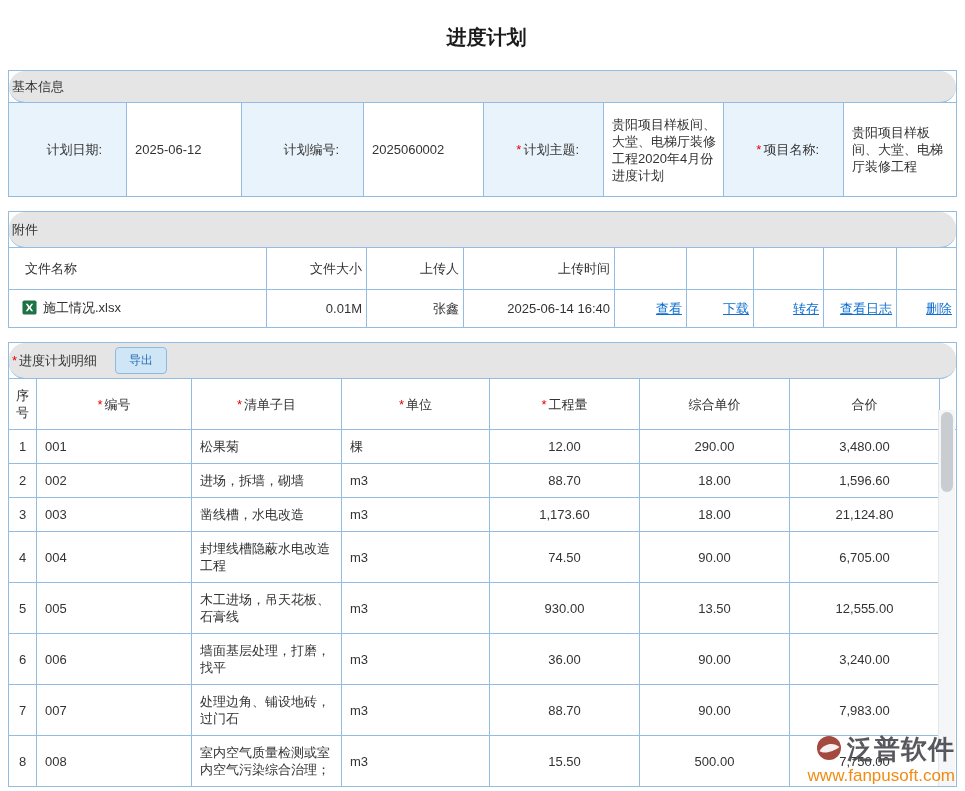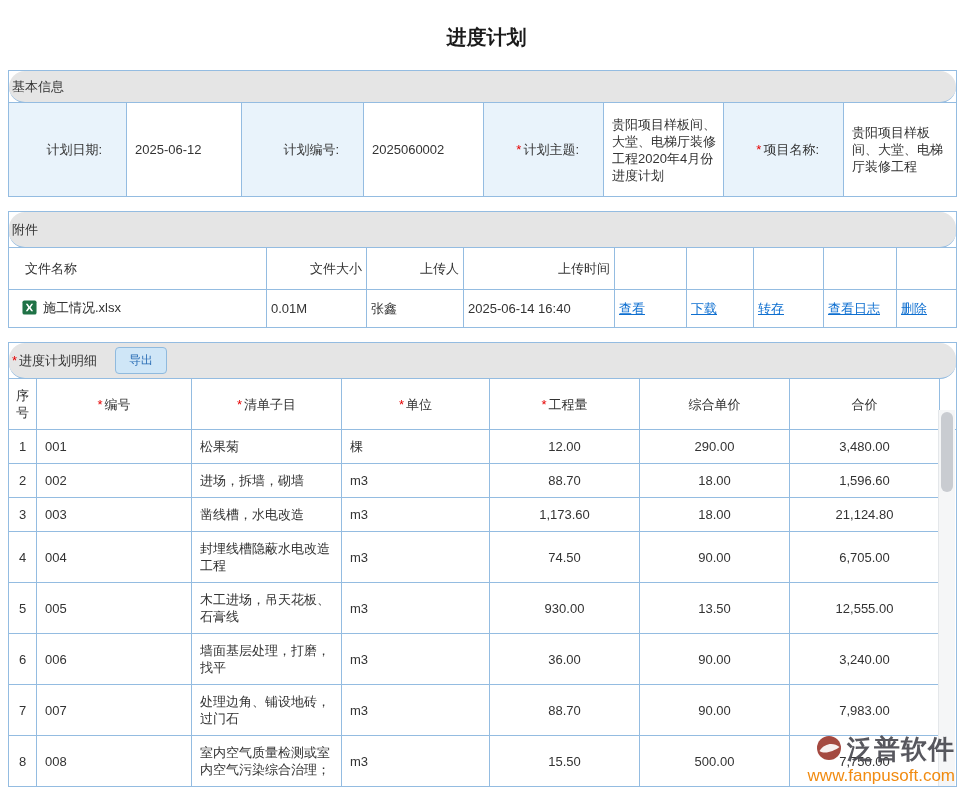--- a/index.html
+++ b/index.html
@@ -26,21 +26,21 @@
   .info-table tr.r1 { height:94px; }
   .info-table tr.r2 { height:37px; }
   .info-table td.lbl { background:#e9f3fb; text-align:right; padding-right:24px; }
   .info-table td.val { background:#fff; text-align:left; padding-left:8px; }
 
   .req { color:#e60000; margin-right:2px; }
 
   
   .attach-table th { height:42px; text-align:right; background:#fff; }
   .attach-table th.l-head { text-align:left; padding-left:16px; }
-  .attach-table td { height:38px; text-align:left; }
+  .attach-table td { height:38px; text-align:right; }
   .attach-table td.a-file { text-align:left; padding-left:13px; white-space:nowrap; }
   .excel-icon { display:inline-block; vertical-align:-3px; margin-right:6px; }
   .action-link { color:#0e6fd0; text-decoration:underline; cursor:pointer; }
 
   
   .export-btn {
     margin-left:18px; background:#cfe6f7; border:1px solid #8fbade; color:#2a6db5;
     font-size:12px; padding:4px 13px; border-radius:4px; cursor:pointer;
     font-family:"Liberation Sans","DejaVu Sans",sans-serif;
   }

